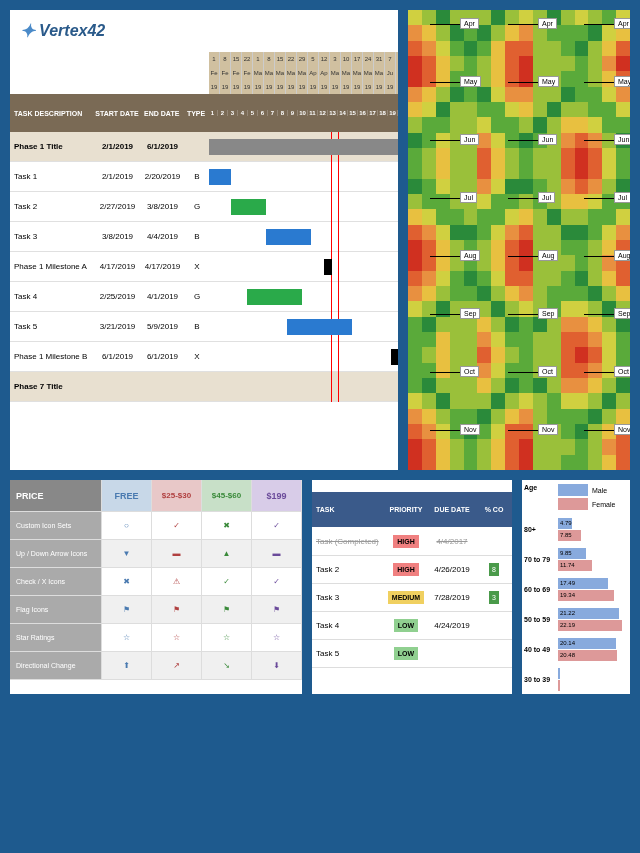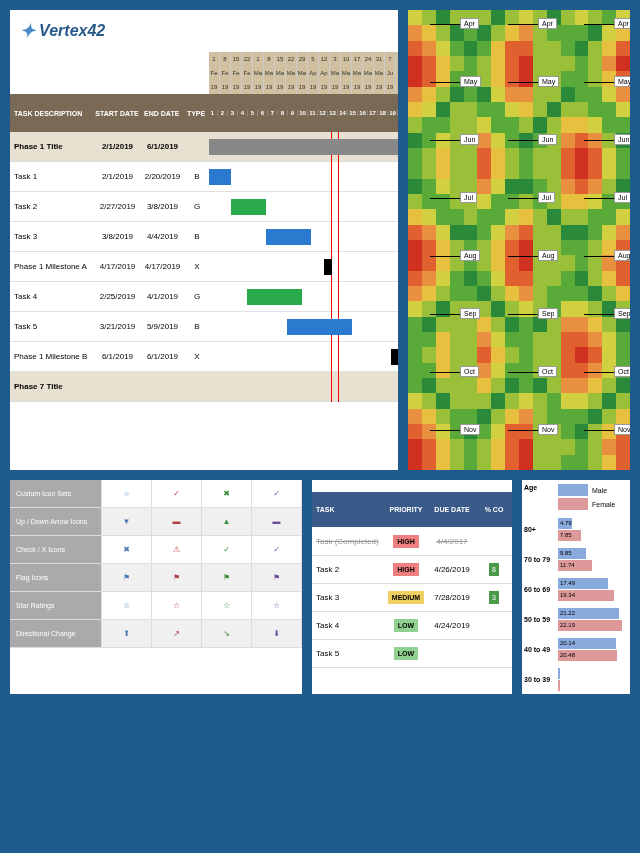--- a/index.html
+++ b/index.html
@@ -798,20 +798,27 @@
         <div class="heat-line" style="left: 100px; width: 30px; top: 420px;"></div>
         <div class="heat-label" style="left: 206px; top: 414px;">Nov</div>
         <div class="heat-line" style="left: 176px; width: 30px; top: 420px;"></div>
       </div>
   </div>
 </div>
 
 <div class="row2">
 
   <div class="features">
+    <div class="feat-row price">
+      <div class="feat-c lbl">PRICE</div>
+      <div class="feat-c p1">FREE</div>
+      <div class="feat-c p2">$25-$30</div>
+      <div class="feat-c p3">$45-$60</div>
+      <div class="feat-c p4">$199</div>
+    </div>
     <div id="feat-body">
         <div class="feat-row">
           <div class="feat-c lbl">Custom Icon Sets</div>
     <div class="feat-c p1">○</div>
     <div class="feat-c p2">✓</div>
     <div class="feat-c p3">✖</div>
     <div class="feat-c p4">✓</div>
         </div>
         <div class="feat-row alt">
           <div class="feat-c lbl">Up / Down Arrow Icons</div>

